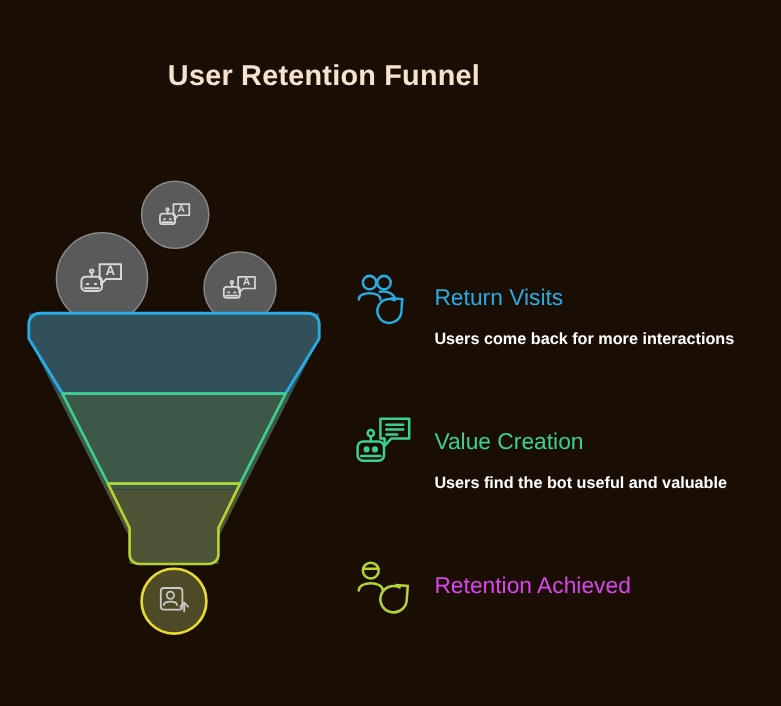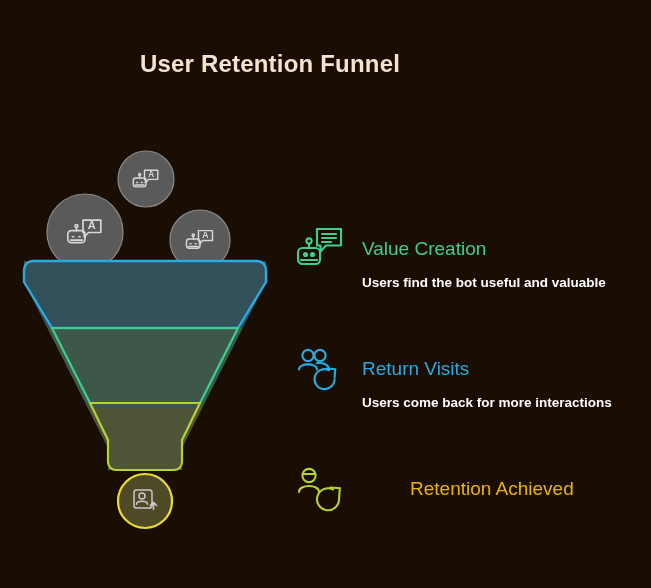--- a/index.html
+++ b/index.html
@@ -154,20 +154,35 @@
         <rect x="-11" y="-11" width="18" height="18" rx="2.6"></rect>
         <circle cx="-3" cy="-5" r="3"></circle>
         <path d="M-8.5,3.2 C-8.5,-0.6 2.5,-0.6 2.5,3.2"></path>
         <path d="M8.5,8.5 L8.5,1.6 M5.3,4.6 L8.5,1.2 L11.7,4.6"></path>
       </g>
     </g>
   </svg>
 </div>
 
 <div id="legend">
+
+  <div class="legend-item">
+    <svg class="legend-icon" viewBox="0 0 54 50">
+      <g fill="none" stroke="#29abe2" stroke-width="2.1" stroke-linecap="round" stroke-linejoin="round">
+        <circle cx="12" cy="9.5" r="5.6"></circle>
+        <path d="M3,23.5 C3,16.6 21,16.6 21,23.5"></path>
+        <circle cx="24" cy="9.5" r="5.6"></circle>
+        <path d="M20.5,17.2 C27,16.2 33,18.9 33,23.5"></path>
+        <path d="M38.5,33.5 A10,10 0 1 1 33,24.2"></path>
+        <path d="M30.5,22.5 L39.2,23.2 L38.6,31.8" stroke-linejoin="miter"></path>
+      </g>
+    </svg>
+    <div class="legend-title" style="color:#29abe2;">Return Visits</div>
+    <div class="legend-desc">Users come back for more interactions</div>
+  </div>
 
   <div class="legend-item">
     <svg class="legend-icon" viewBox="0 0 54 50">
       <g fill="none" stroke="#3ecf8e" stroke-width="2.1" stroke-linecap="round" stroke-linejoin="round">
         <rect x="2" y="22" width="22" height="16" rx="4.5"></rect>
         <circle cx="9.5" cy="28.5" r="1.5" fill="#3ecf8e"></circle>
         <circle cx="16.5" cy="28.5" r="1.5" fill="#3ecf8e"></circle>
         <line x1="5" y1="34" x2="21" y2="34"></line>
         <line x1="13" y1="22" x2="13" y2="17.5"></line>
         <circle cx="13" cy="15" r="2.6"></circle>
@@ -176,39 +191,24 @@
         <line x1="26" y1="12" x2="40" y2="12"></line>
         <line x1="26" y1="16" x2="35" y2="16"></line>
       </g>
     </svg>
     <div class="legend-title" style="color:#3ecf8e;">Value Creation</div>
     <div class="legend-desc">Users find the bot useful and valuable</div>
   </div>
 
   <div class="legend-item">
     <svg class="legend-icon" viewBox="0 0 54 50">
-      <g fill="none" stroke="#29abe2" stroke-width="2.1" stroke-linecap="round" stroke-linejoin="round">
-        <circle cx="12" cy="9.5" r="5.6"></circle>
-        <path d="M3,23.5 C3,16.6 21,16.6 21,23.5"></path>
-        <circle cx="24" cy="9.5" r="5.6"></circle>
-        <path d="M20.5,17.2 C27,16.2 33,18.9 33,23.5"></path>
-        <path d="M38.5,33.5 A10,10 0 1 1 33,24.2"></path>
-        <path d="M30.5,22.5 L39.2,23.2 L38.6,31.8" stroke-linejoin="miter"></path>
-      </g>
-    </svg>
-    <div class="legend-title" style="color:#29abe2;">Return Visits</div>
-    <div class="legend-desc">Users come back for more interactions</div>
-  </div>
-
-  <div class="legend-item">
-    <svg class="legend-icon" viewBox="0 0 54 50">
       <g fill="none" stroke="#b5d334" stroke-width="2.1" stroke-linecap="round" stroke-linejoin="round">
         <circle cx="13" cy="9.5" r="6.6"></circle>
         <line x1="6.6" y1="8" x2="19.4" y2="8"></line>
         <path d="M3,26 C3,18 23,18 23,26"></path>
         <path d="M43,33 A11,11 0 1 1 37,23.5"></path>
         <path d="M34.2,21.5 L43.8,22.3 L43.1,31.8" stroke-linejoin="miter"></path>
       </g>
     </svg>
-    <div class="legend-title" style="color:#eab308;margin-left:48px;">Retention Achieved</div>
+    <div class="legend-title" style="color:#d946ef;">Retention Achieved</div>
   </div>
 
 </div>
 
 </body></html>

